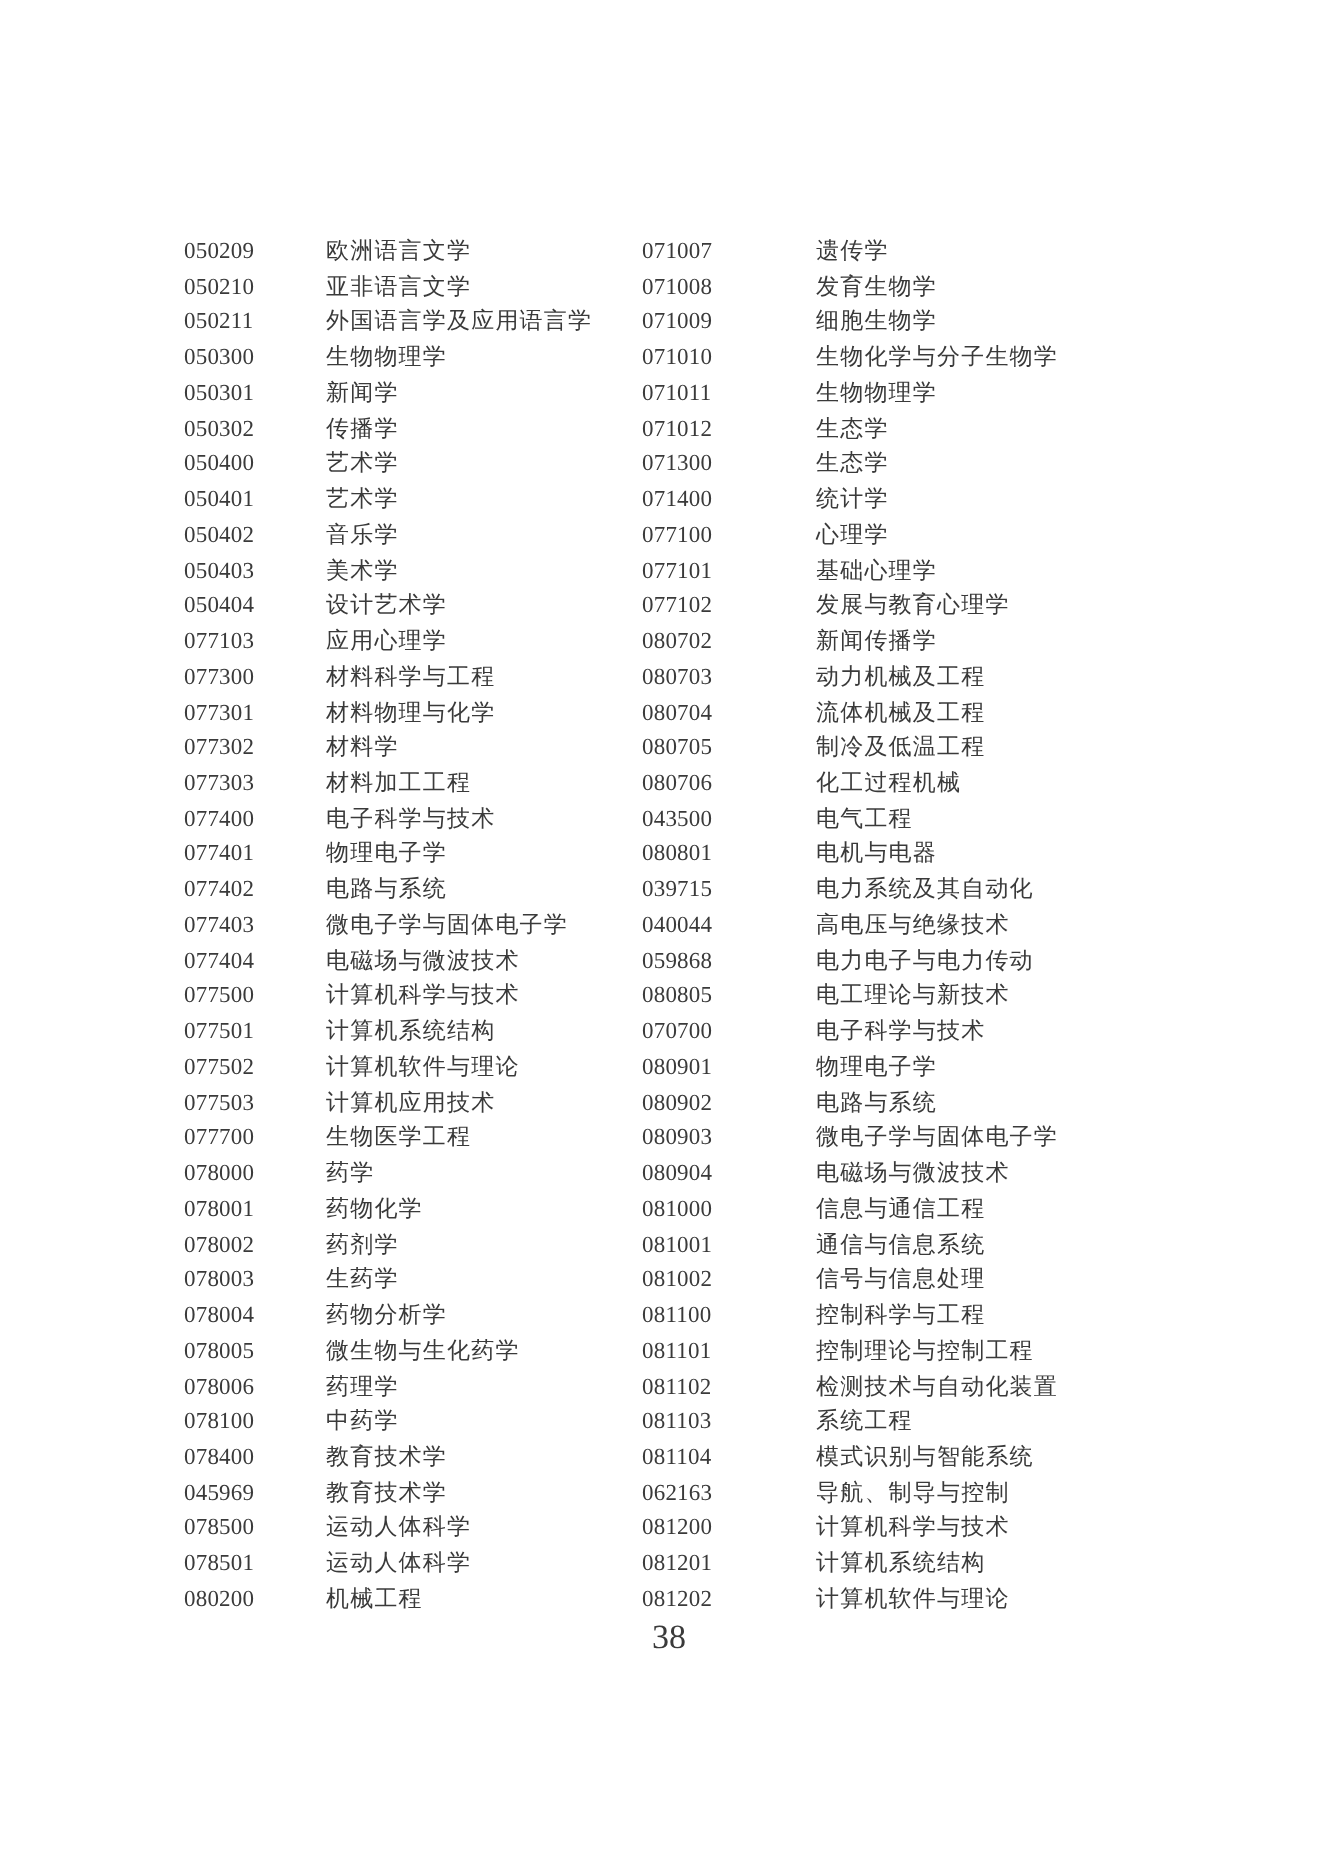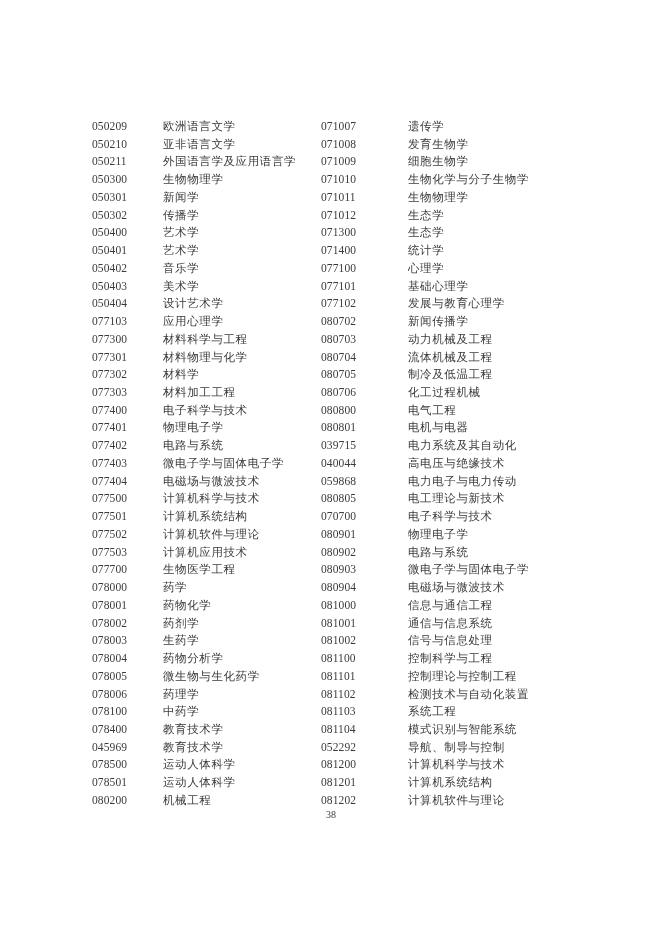--- a/index.html
+++ b/index.html
@@ -44,21 +44,21 @@
       position: absolute;
       color: #3a3a3a;
       letter-spacing: 0.6px;
     }
     .col-left .name { left: 71px; }
     .col-right .name { left: 87px; font-family: Liberation Serif, serif; }
     .page-number {
       position: absolute;
       left: 326px;
       top: 809px;
-      font-size: 10px;
+      font-size: 17px;
       color: #3a3a3a;
     }
   </style>
 </head>
 <body>
 
 <div class="page">
   <div class="col col-left" id="col-left">
       <div class="row">
         <span class="code">050209</span>
@@ -276,21 +276,21 @@
       </div>
       <div class="row">
         <span class="code">080705</span>
         <span class="name">制冷及低温工程</span>
       </div>
       <div class="row">
         <span class="code">080706</span>
         <span class="name">化工过程机械</span>
       </div>
       <div class="row">
-        <span class="code">080800</span>
+        <span class="code">043500</span>
         <span class="name">电气工程</span>
       </div>
       <div class="row">
         <span class="code">080801</span>
         <span class="name">电机与电器</span>
       </div>
       <div class="row">
         <span class="code">039715</span>
         <span class="name">电力系统及其自动化</span>
       </div>
@@ -352,21 +352,21 @@
       </div>
       <div class="row">
         <span class="code">081103</span>
         <span class="name">系统工程</span>
       </div>
       <div class="row">
         <span class="code">081104</span>
         <span class="name">模式识别与智能系统</span>
       </div>
       <div class="row">
-        <span class="code">052292</span>
+        <span class="code">062163</span>
         <span class="name">导航、制导与控制</span>
       </div>
       <div class="row">
         <span class="code">081200</span>
         <span class="name">计算机科学与技术</span>
       </div>
       <div class="row">
         <span class="code">081201</span>
         <span class="name">计算机系统结构</span>
       </div>

